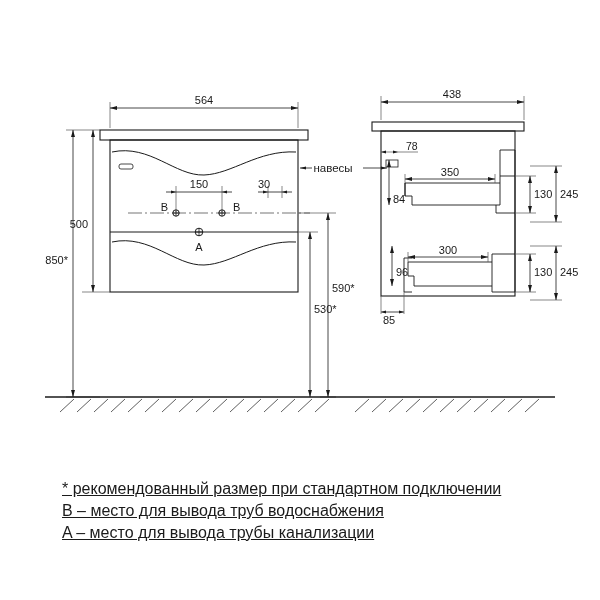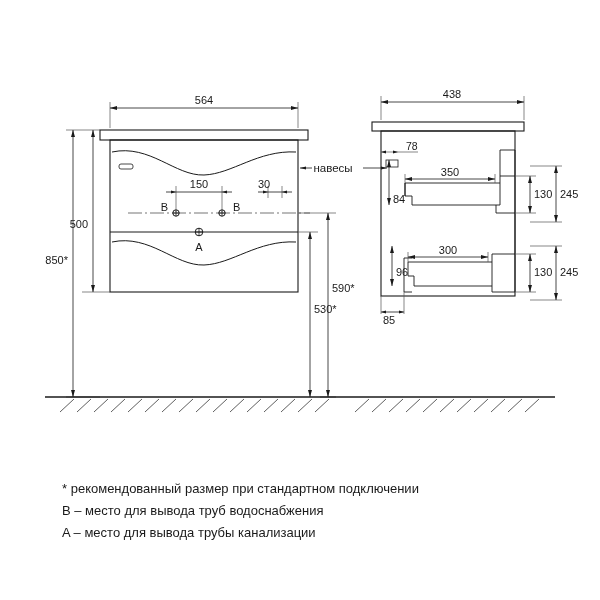--- a/index.html
+++ b/index.html
@@ -29,24 +29,25 @@
     width: 600px;
     height: 600px;
   }
   .notes {
     position: absolute;
     left: 62px;
     top: 478px;
     width: 500px;
   }
   .note-line {
-    font-size: 13px;
+    font-size: 16px;
     line-height: 22px;
     color: #1a1a1a;
     white-space: nowrap;
+    text-decoration: underline;
   }
 </style>
 </head>
 <body>
 
 <div id="stage">
 
   <svg id="drawing" viewBox="0 0 600 600">
     <defs>
       <marker id="arrL" markerWidth="8" markerHeight="8" refX="7" refY="3" orient="auto" markerUnits="userSpaceOnUse">

